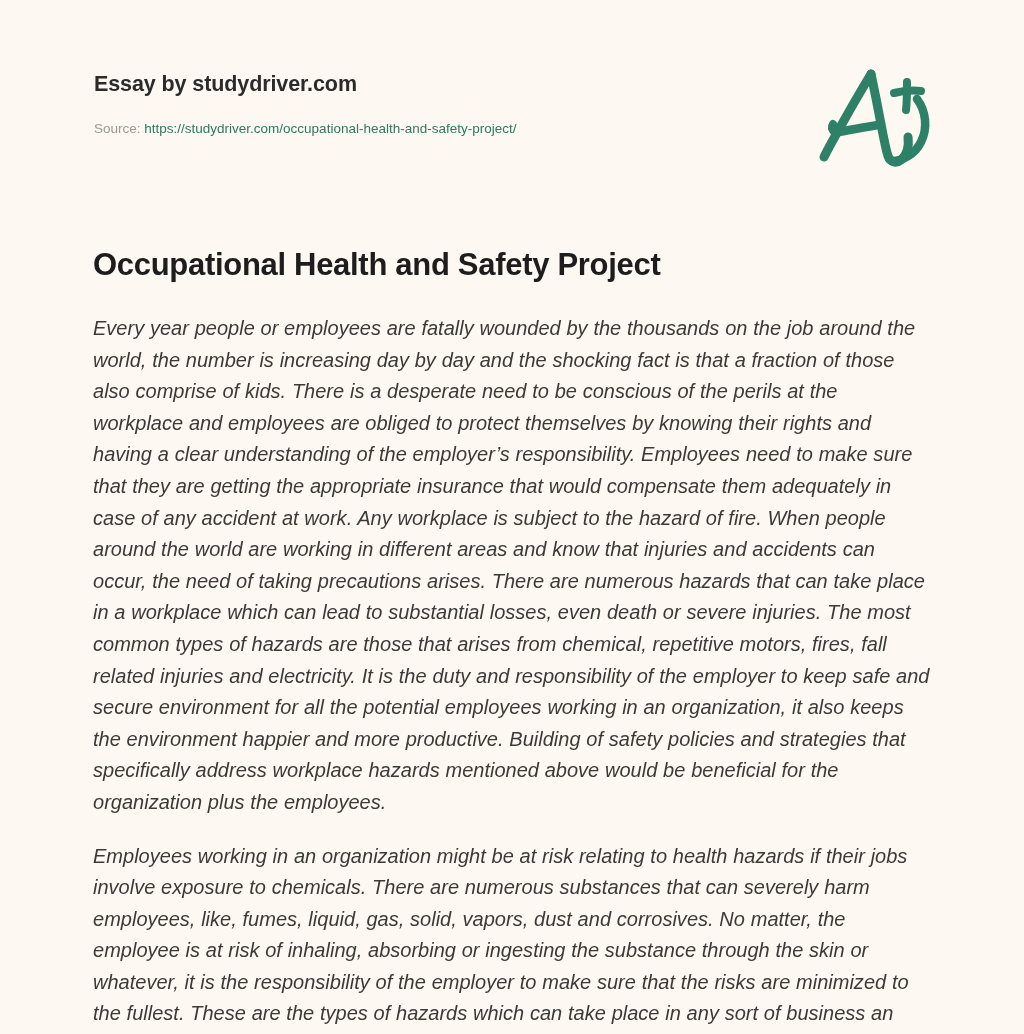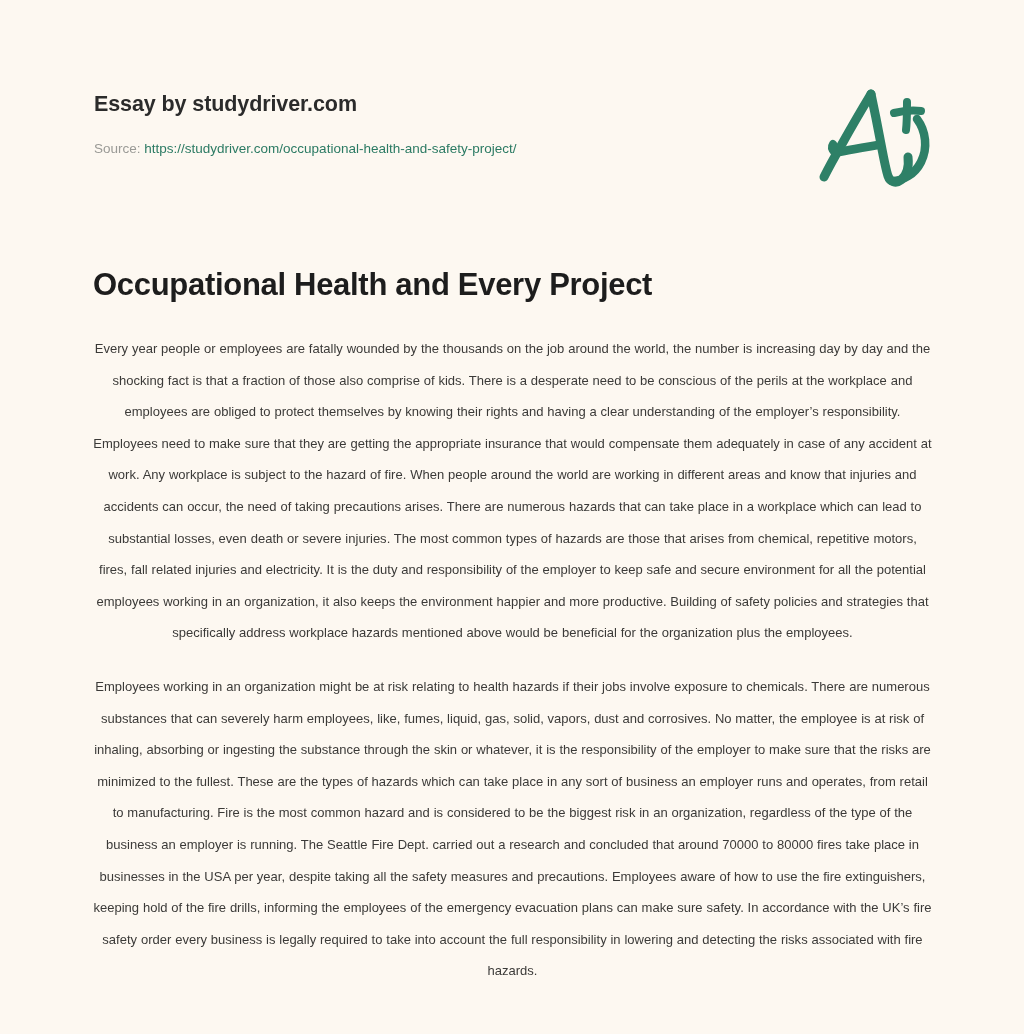--- a/index.html
+++ b/index.html
@@ -13,21 +13,20 @@
     font-family: "Liberation Sans", sans-serif;
     overflow: hidden;
     position: relative;
   }
 
   .page {
     position: relative;
     width: 1024px;
     height: 804px;
     box-sizing: border-box;
-    margin-top: 20px;
   }
 
   
   .header {
     position: absolute;
     left: 0;
     top: 0;
     width: 1024px;
     height: 200px;
   }
@@ -93,26 +92,27 @@
   
   .body-copy {
     position: absolute;
     left: 93px;
     top: 313px;
     width: 839px;
   }
 
   .body-copy p {
     margin: 0 0 22px 0;
-    font-size: 13px;
+    font-size: 20px;
     line-height: 31.6px;
     color: #3b3a38;
-    text-align: center;
+    text-align: left;
     letter-spacing: 0.01px;
     word-spacing: 0.2px;
+    font-style: italic;
   }
   .body-copy p:last-child {
     margin-bottom: 0;
   }
 </style>
 </head>
 <body>
 
 <div class="page">
 
@@ -140,21 +140,21 @@
           <path d="M86 31 C 94 29, 105 28, 113 29" stroke-width="8"></path>
 
           <path d="M99 20 C 99 29, 99 40, 98 48" stroke-width="8"></path>
 
           <path d="M109 37 C 118 49, 120 66, 113 80 C 107 92, 95 99, 84 99" stroke-width="8.5"></path>
         </g>
       </svg>
     </div>
   </div>
 
-  <h1 class="doc-title">Occupational Health and Every Project</h1>
+  <h1 class="doc-title">Occupational Health and Safety Project</h1>
 
   <div class="body-copy">
     <p>Every year people or employees are fatally wounded by the thousands on the job around the world, the number is increasing day by day and the shocking fact is that a fraction of those also comprise of kids. There is a desperate need to be conscious of the perils at the workplace and employees are obliged to protect themselves by knowing their rights and having a clear understanding of the employer’s responsibility. Employees need to make sure that they are getting the appropriate insurance that would compensate them adequately in case of any accident at work. Any workplace is subject to the hazard of fire. When people around the world are working in different areas and know that injuries and accidents can occur, the need of taking precautions arises. There are numerous hazards that can take place in a workplace which can lead to substantial losses, even death or severe injuries. The most common types of hazards are those that arises from chemical, repetitive motors, fires, fall related injuries and electricity. It is the duty and responsibility of the employer to keep safe and secure environment for all the potential employees working in an organization, it also keeps the environment happier and more productive. Building of safety policies and strategies that specifically address workplace hazards mentioned above would be beneficial for the organization plus the employees.</p>
     <p>Employees working in an organization might be at risk relating to health hazards if their jobs involve exposure to chemicals. There are numerous substances that can severely harm employees, like, fumes, liquid, gas, solid, vapors, dust and corrosives. No matter, the employee is at risk of inhaling, absorbing or ingesting the substance through the skin or whatever, it is the responsibility of the employer to make sure that the risks are minimized to the fullest. These are the types of hazards which can take place in any sort of business an employer runs and operates, from retail to manufacturing. Fire is the most common hazard and is considered to be the biggest risk in an organization, regardless of the type of the business an employer is running. The Seattle Fire Dept. carried out a research and concluded that around 70000 to 80000 fires take place in businesses in the USA per year, despite taking all the safety measures and precautions. Employees aware of how to use the fire extinguishers, keeping hold of the fire drills, informing the employees of the emergency evacuation plans can make sure safety. In accordance with the UK’s fire safety order every business is legally required to take into account the full responsibility in lowering and detecting the risks associated with fire hazards.</p>
 
   </div>
 
 </div>
 
 </body></html>

